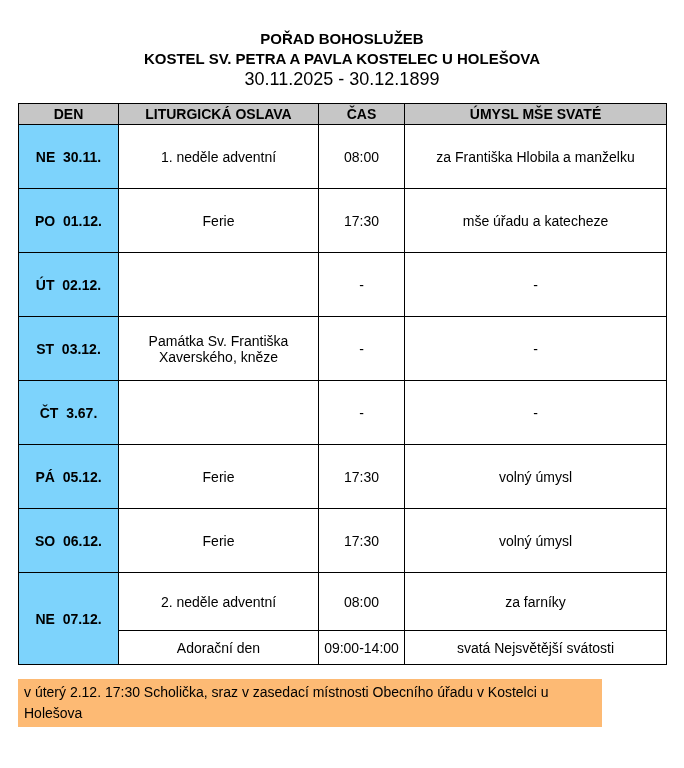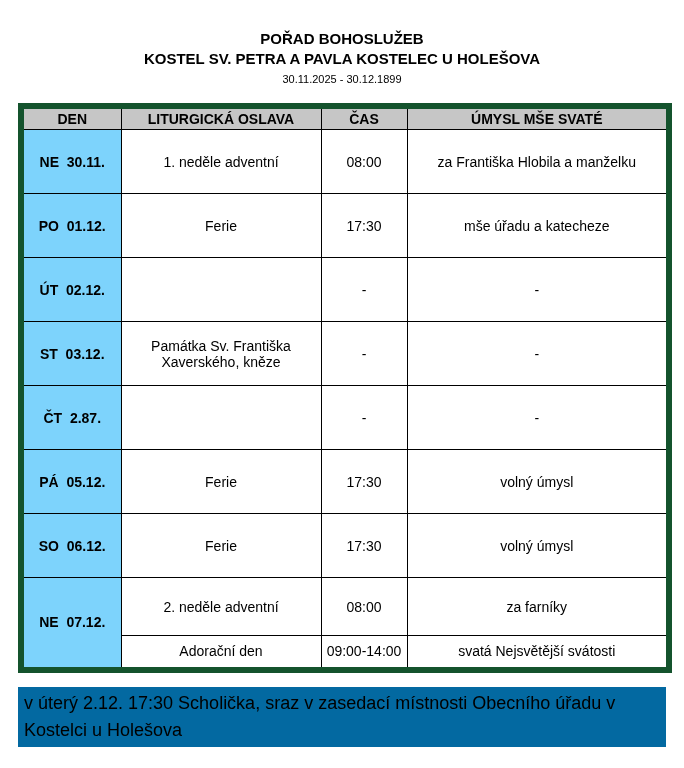--- a/index.html
+++ b/index.html
@@ -20,29 +20,29 @@
   .doc-header {
     text-align: center;
     margin-bottom: 14px;
   }
   .doc-title {
     font-size: 15px;
     font-weight: bold;
     line-height: 20px;
   }
   .doc-date {
-    font-size: 11px;
+    font-size: 18px;
     line-height: 20px;
   }
   table.schedule {
     border-collapse: collapse;
     table-layout: fixed;
     margin-left: 18px;
     width: 648px;
-    border: 6px solid #14532d;
+    border: 1px solid #14532d;
   }
   table.schedule th,
   table.schedule td {
     border: 1px solid #000000;
     font-size: 14px;
     text-align: center;
     vertical-align: middle;
     padding: 2px 4px;
     box-sizing: border-box;
   }
@@ -63,24 +63,24 @@
     padding-left: 8px;
     white-space: pre;
   }
   tr.row td { height: 64px; }
   tr.sub1 td { height: 58px; }
   tr.sub2 td { height: 34px; }
   td.seam-bottom { border-bottom: none; }
   td.seam-top { border-top: none; }
   .note {
     margin: 14px 0 0 18px;
-    width: 648px;
+    width: 584px;
     box-sizing: border-box;
-    background: #0369a1;
-    font-size: 18px;
+    background: #fdba74;
+    font-size: 14px;
     line-height: 1.5;
     padding: 3px 6px;
   }
 </style>
 </head>
 <body>
 
 <div class="page">
 
   <div class="doc-header">
@@ -123,21 +123,21 @@
         <td>-</td>
         <td>-</td>
       </tr>
       <tr class="row">
         <td class="den">ST  03.12.</td>
         <td>Památka Sv. Františka Xaverského, kněze</td>
         <td>-</td>
         <td>-</td>
       </tr>
       <tr class="row">
-        <td class="den">ČT  2.87.</td>
+        <td class="den">ČT  3.67.</td>
         <td></td>
         <td>-</td>
         <td>-</td>
       </tr>
       <tr class="row">
         <td class="den">PÁ  05.12.</td>
         <td>Ferie</td>
         <td>17:30</td>
         <td>volný úmysl</td>
       </tr>

